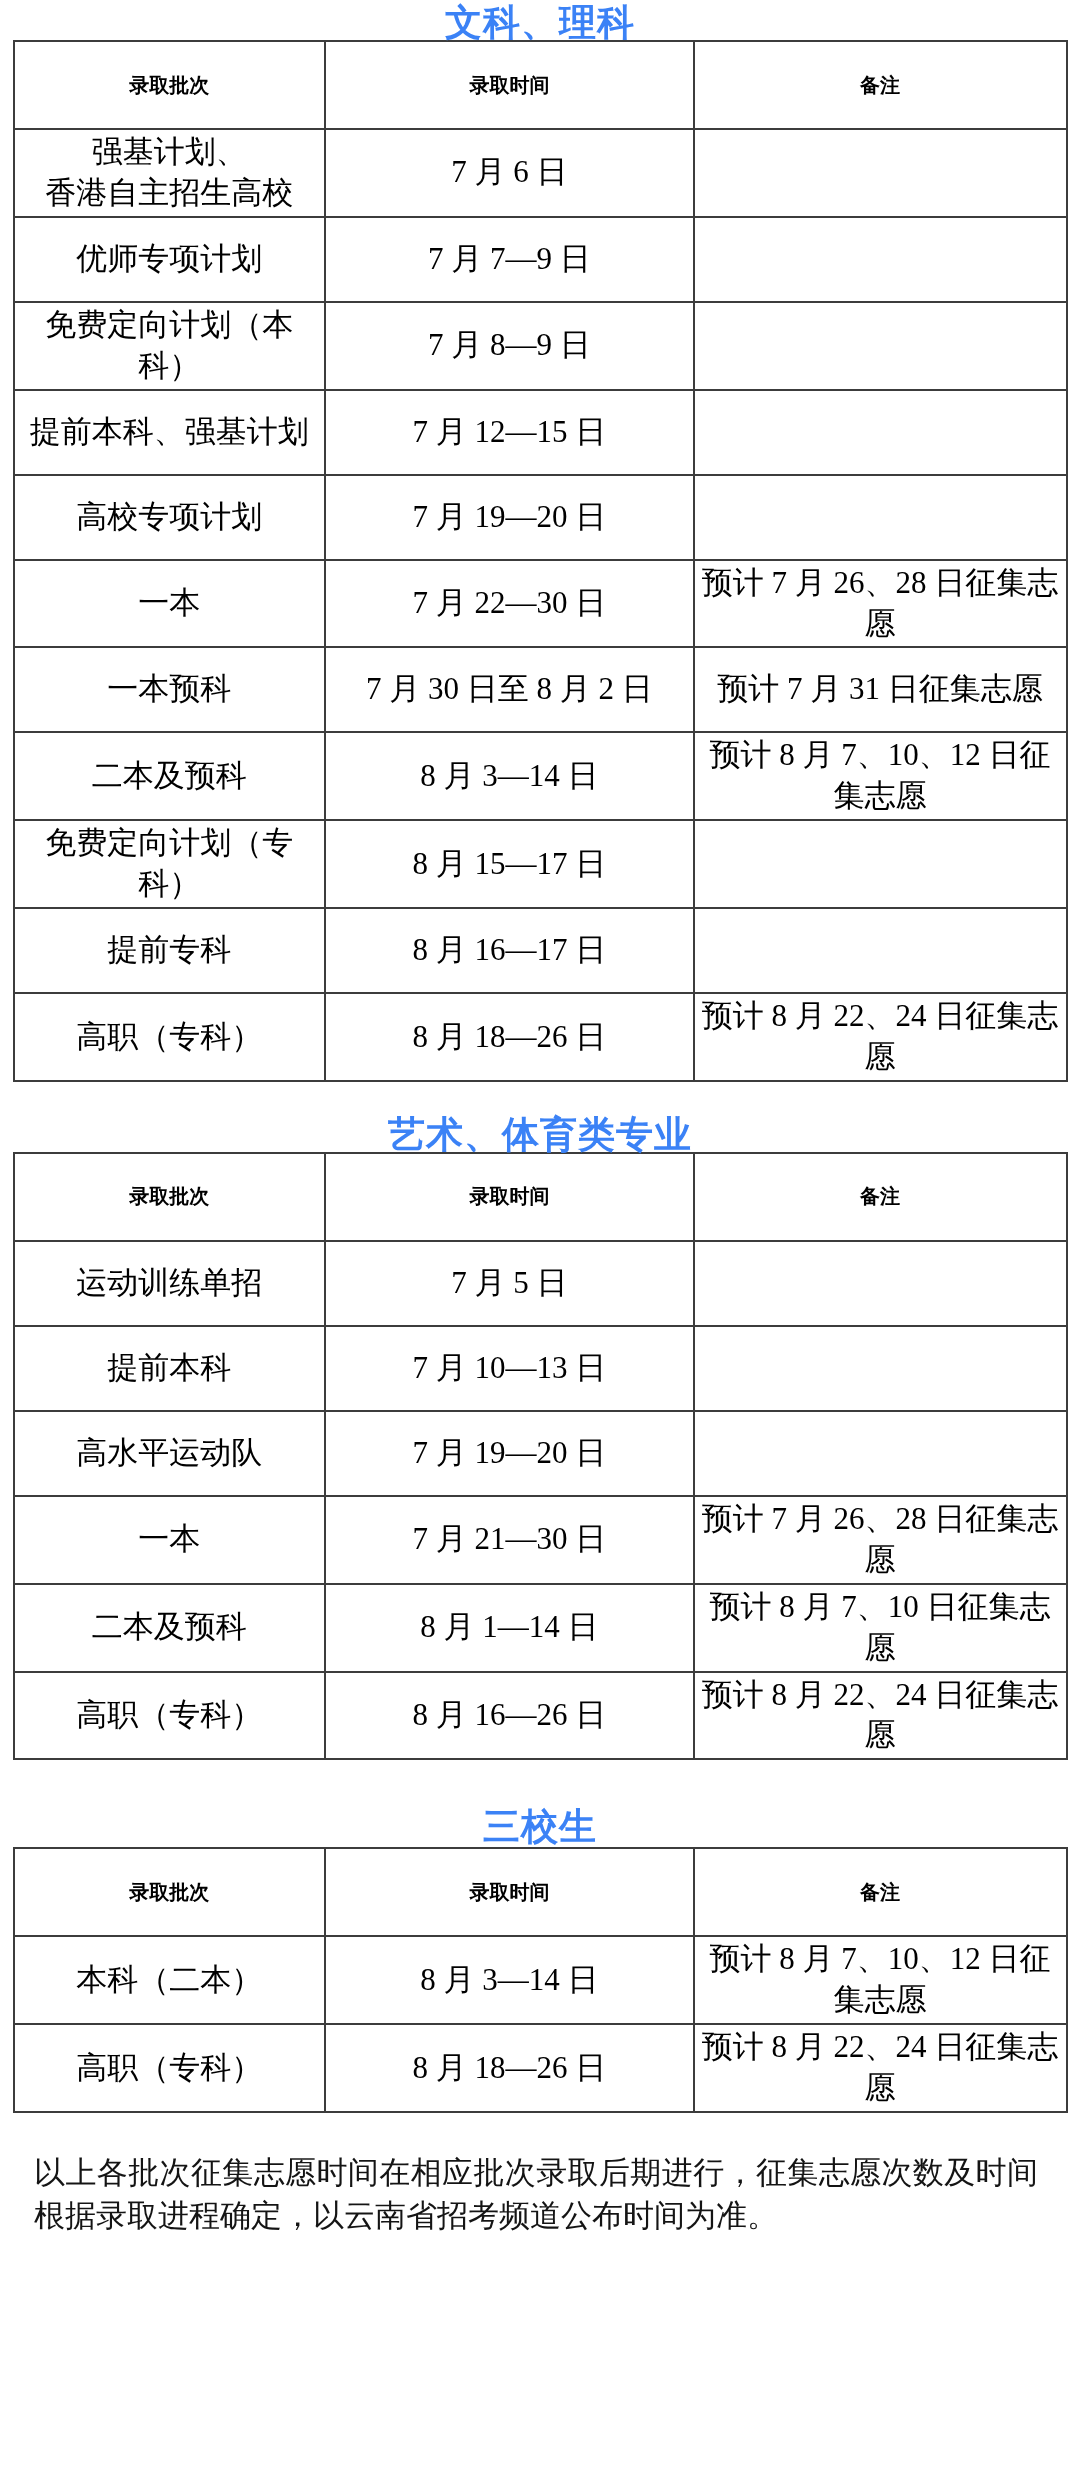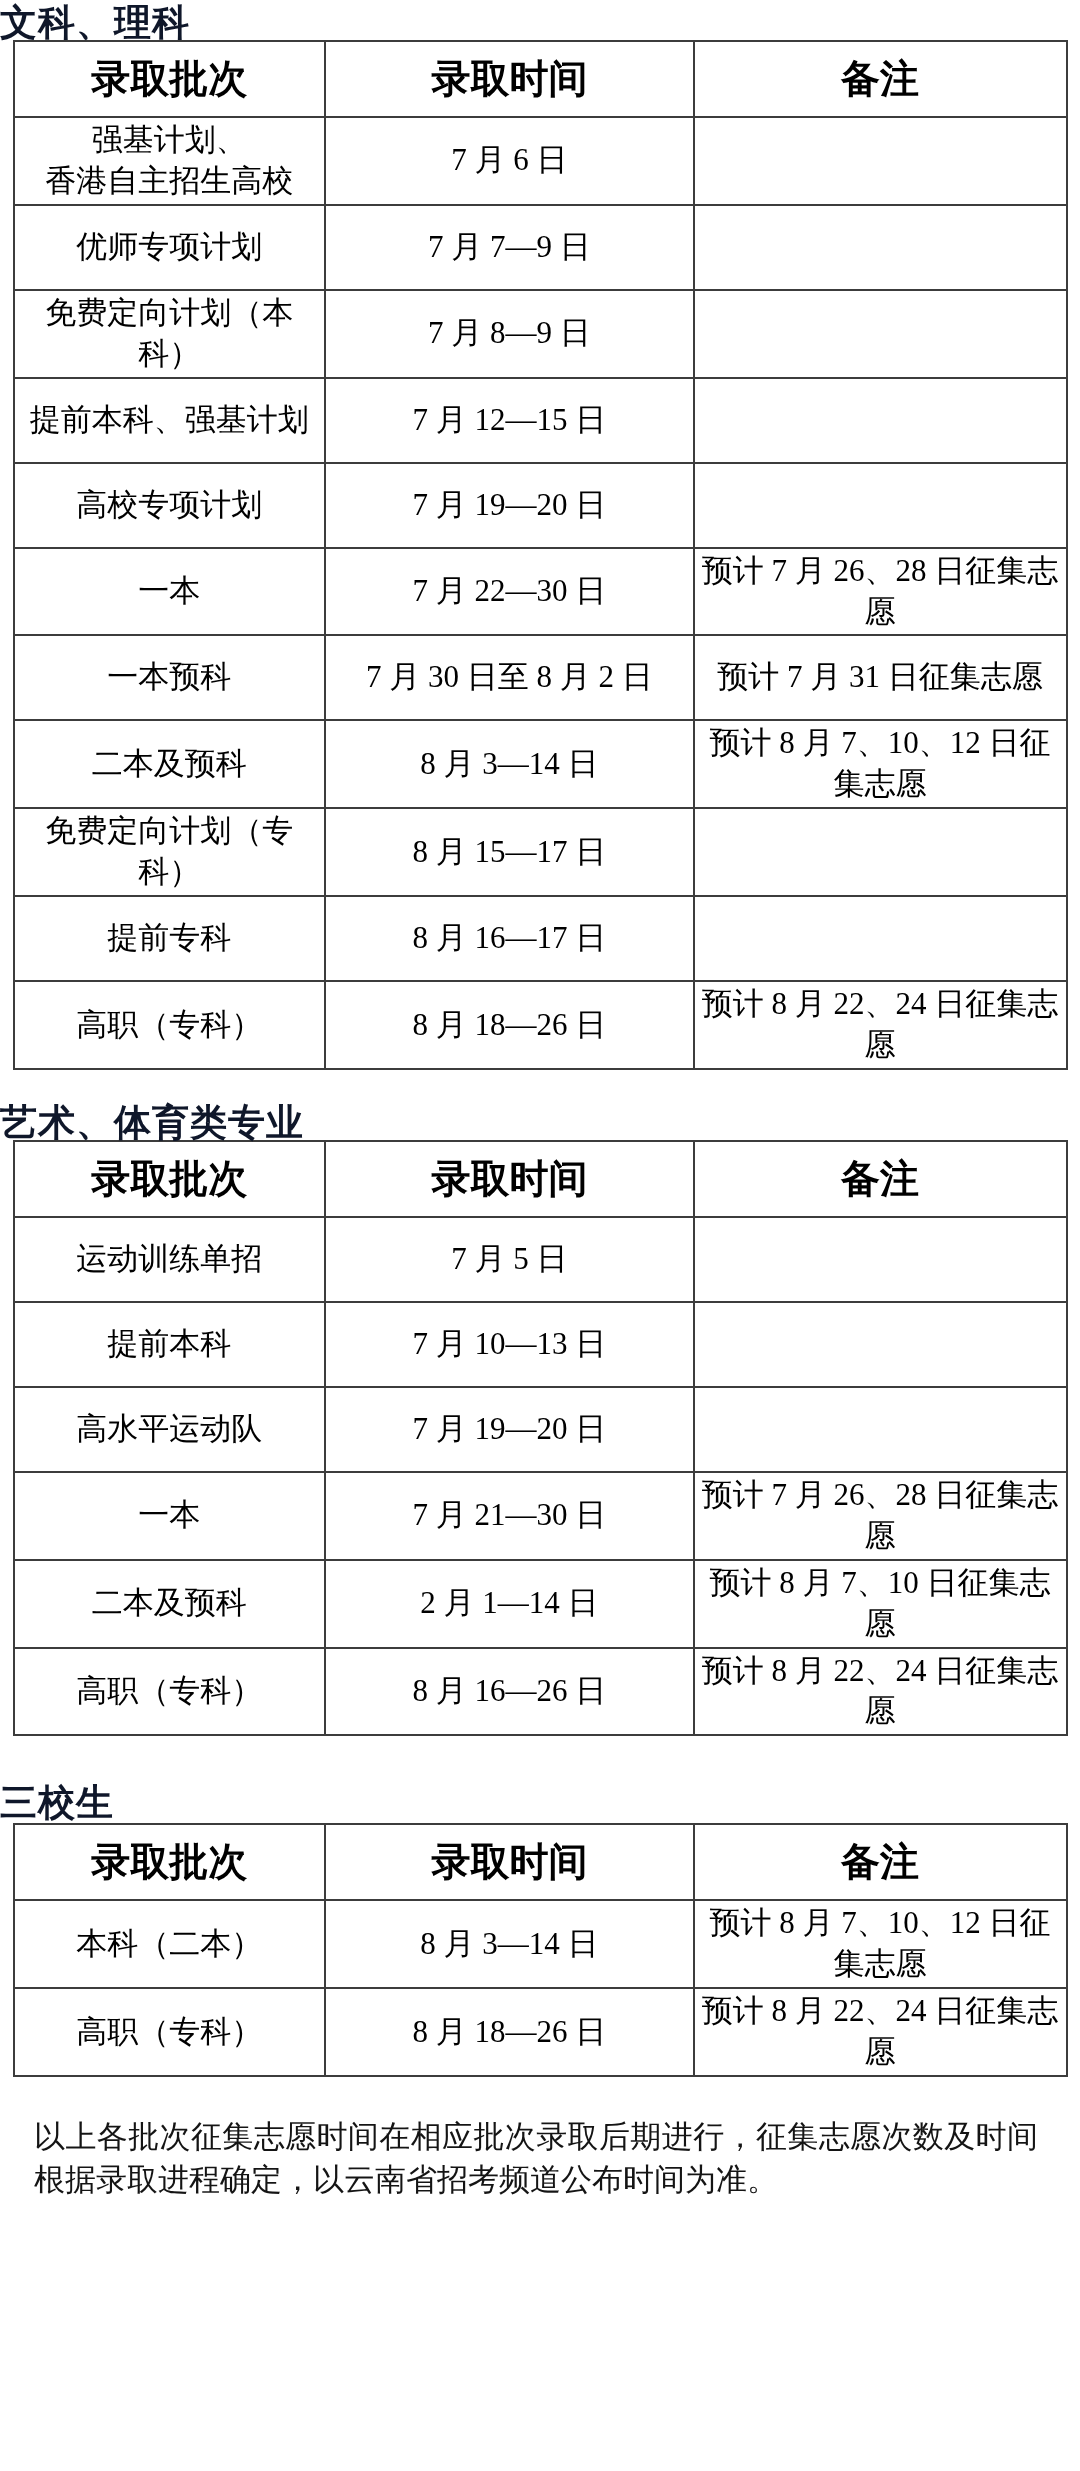--- a/index.html
+++ b/index.html
@@ -8,27 +8,27 @@
     position: relative;
     width: 1080px;
     min-height: 2471px;
     margin: 0 auto;
     background: #ffffff;
     color: #000000;
     padding-top: 5px;
     font-family: "Liberation Serif", serif;
   }
   .doc-title {
-    text-align: left;
+    text-align: center;
     font-family: "Liberation Sans", sans-serif;
     font-weight: bold;
     font-size: 37px;
     line-height: 35px;
     height: 35px;
-    color: #0f172a;
+    color: #3b82f6;
     letter-spacing: 1px;
   }
   .title-gap-1 { margin-top: 0; }
   .title-gap-2 { margin-top: 35px; }
   .title-gap-3 { margin-top: 52px; font-family: Liberation Mono, monospace; }
   table.sched {
     width: 1055px;
     margin: 0 auto;
     border-collapse: collapse;
     table-layout: fixed;
@@ -40,24 +40,24 @@
   table.sched col.c2 { width: 35.0%; }
   table.sched col.c3 { width: 35.4%; }
   table.sched th, table.sched td {
     border: 2px solid #3c3c3c;
     text-align: center;
     vertical-align: middle;
     padding: 2px 6px;
     overflow: hidden;
   }
   table.sched th {
-    height: 76px;
+    height: 88px;
     font-family: "Liberation Sans", sans-serif;
     font-weight: bold;
-    font-size: 39px;
+    font-size: 20px;
     color: #000000;
   }
   table.sched td {
     height: 85px;
     font-size: 31px;
     line-height: 1.32;
     color: #000000;
   }
   td.b { white-space: pre-line; }
   .footer-note {
@@ -180,21 +180,21 @@
             <td class="t">7 月 19—20 日</td>
             <td class="r"></td>
           </tr>
         <tr>
             <td class="b">一本</td>
             <td class="t">7 月 21—30 日</td>
             <td class="r">预计 7 月 26、28 日征集志愿</td>
           </tr>
         <tr>
             <td class="b">二本及预科</td>
-            <td class="t">2 月 1—14 日</td>
+            <td class="t">8 月 1—14 日</td>
             <td class="r">预计 8 月 7、10 日征集志愿</td>
           </tr>
         <tr>
             <td class="b">高职（专科）</td>
             <td class="t">8 月 16—26 日</td>
             <td class="r">预计 8 月 22、24 日征集志愿</td>
           </tr>
       </tbody>
     </table>
   </section>

